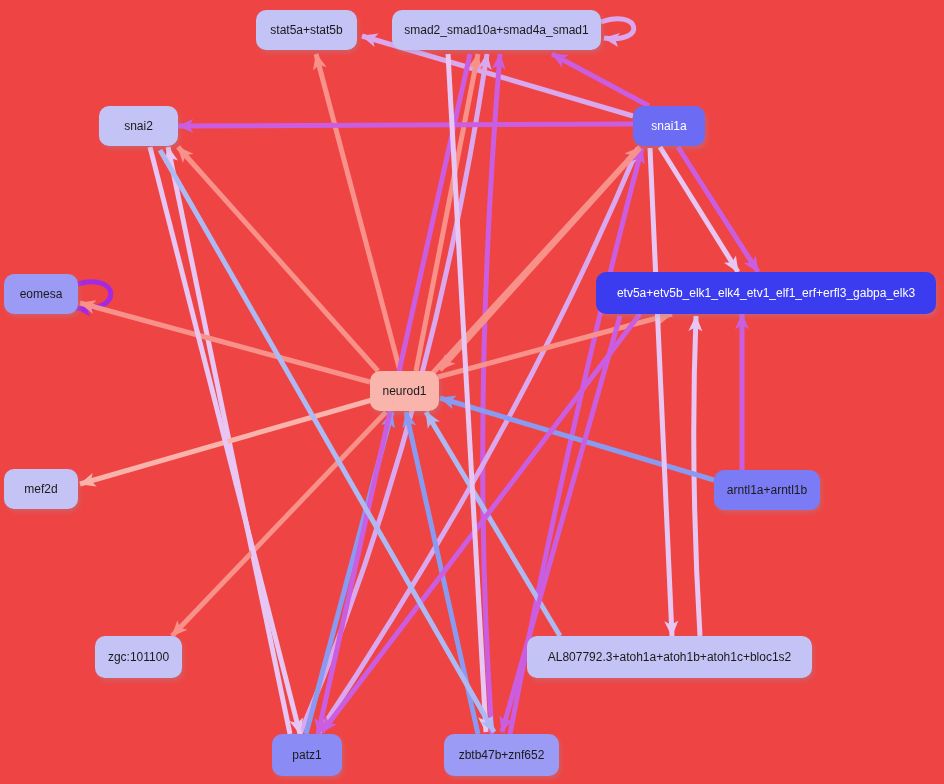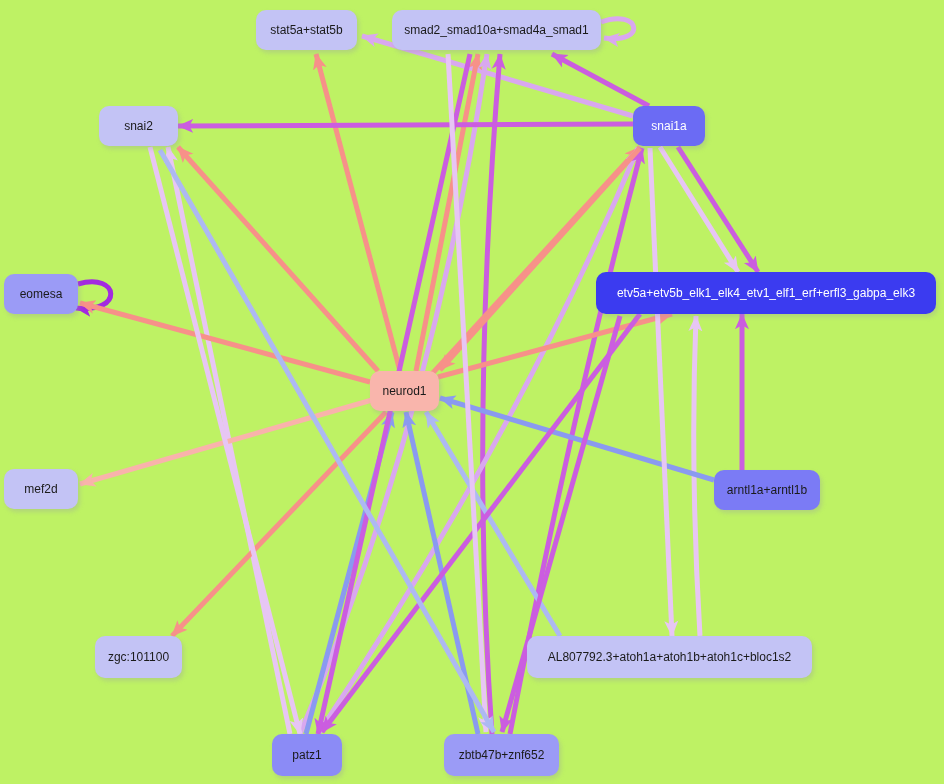--- a/index.html
+++ b/index.html
@@ -4,21 +4,21 @@
 <style>
   html, body {
     margin: 0;
     padding: 0;
     background: #ffffff;
   }
   #canvas {
     position: relative;
     width: 944px;
     height: 784px;
-    background: #bef264;
+    background: #ef4444;
     overflow: hidden;
     font-family: "Liberation Sans", sans-serif;
   }
   svg#graph {
     position: absolute;
     left: 0;
     top: 0;
     width: 944px;
     height: 784px;
   }

